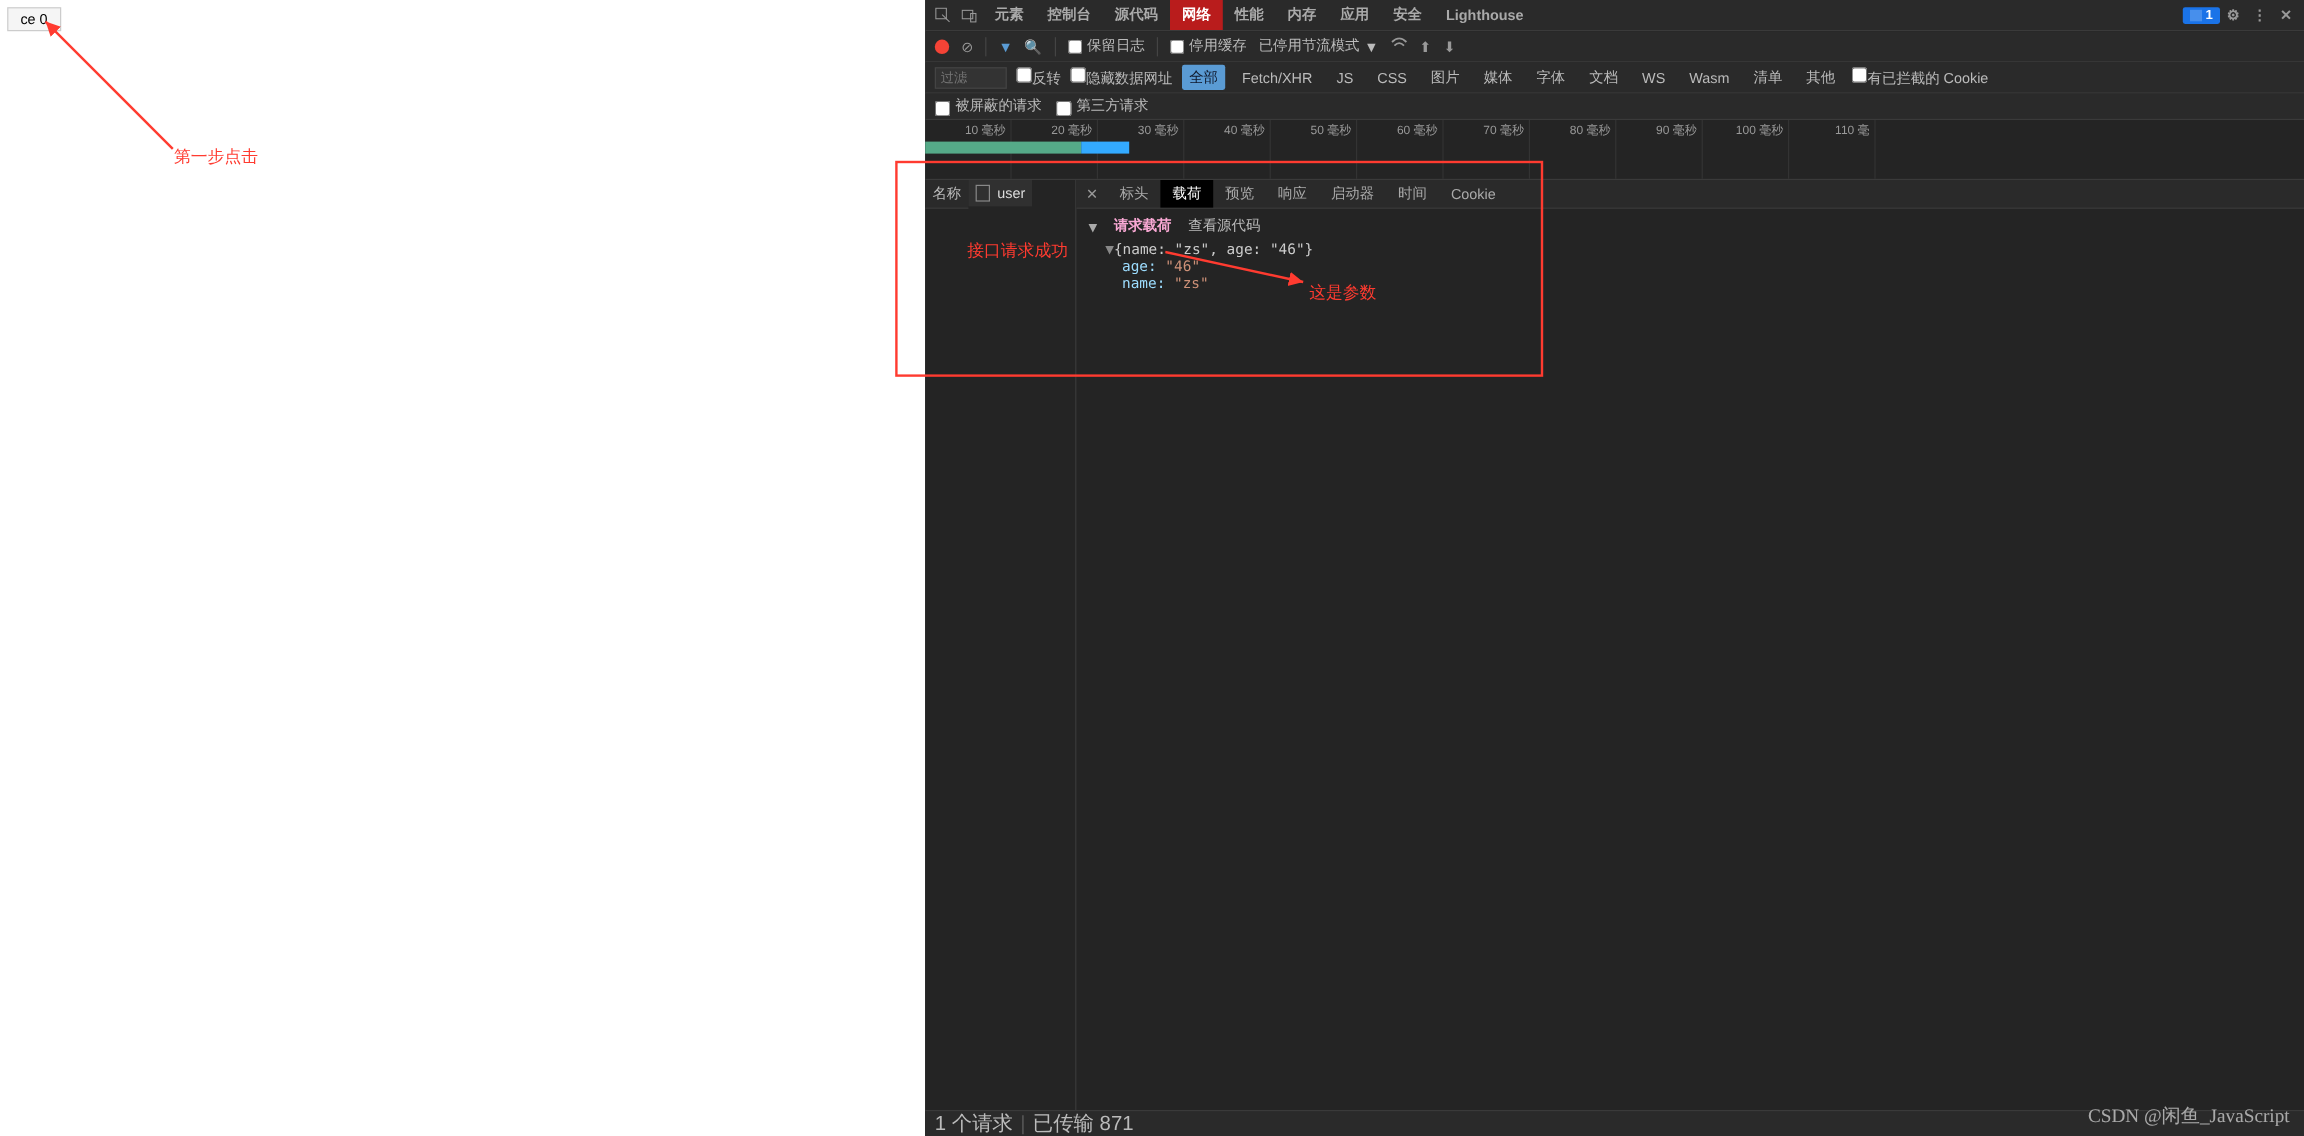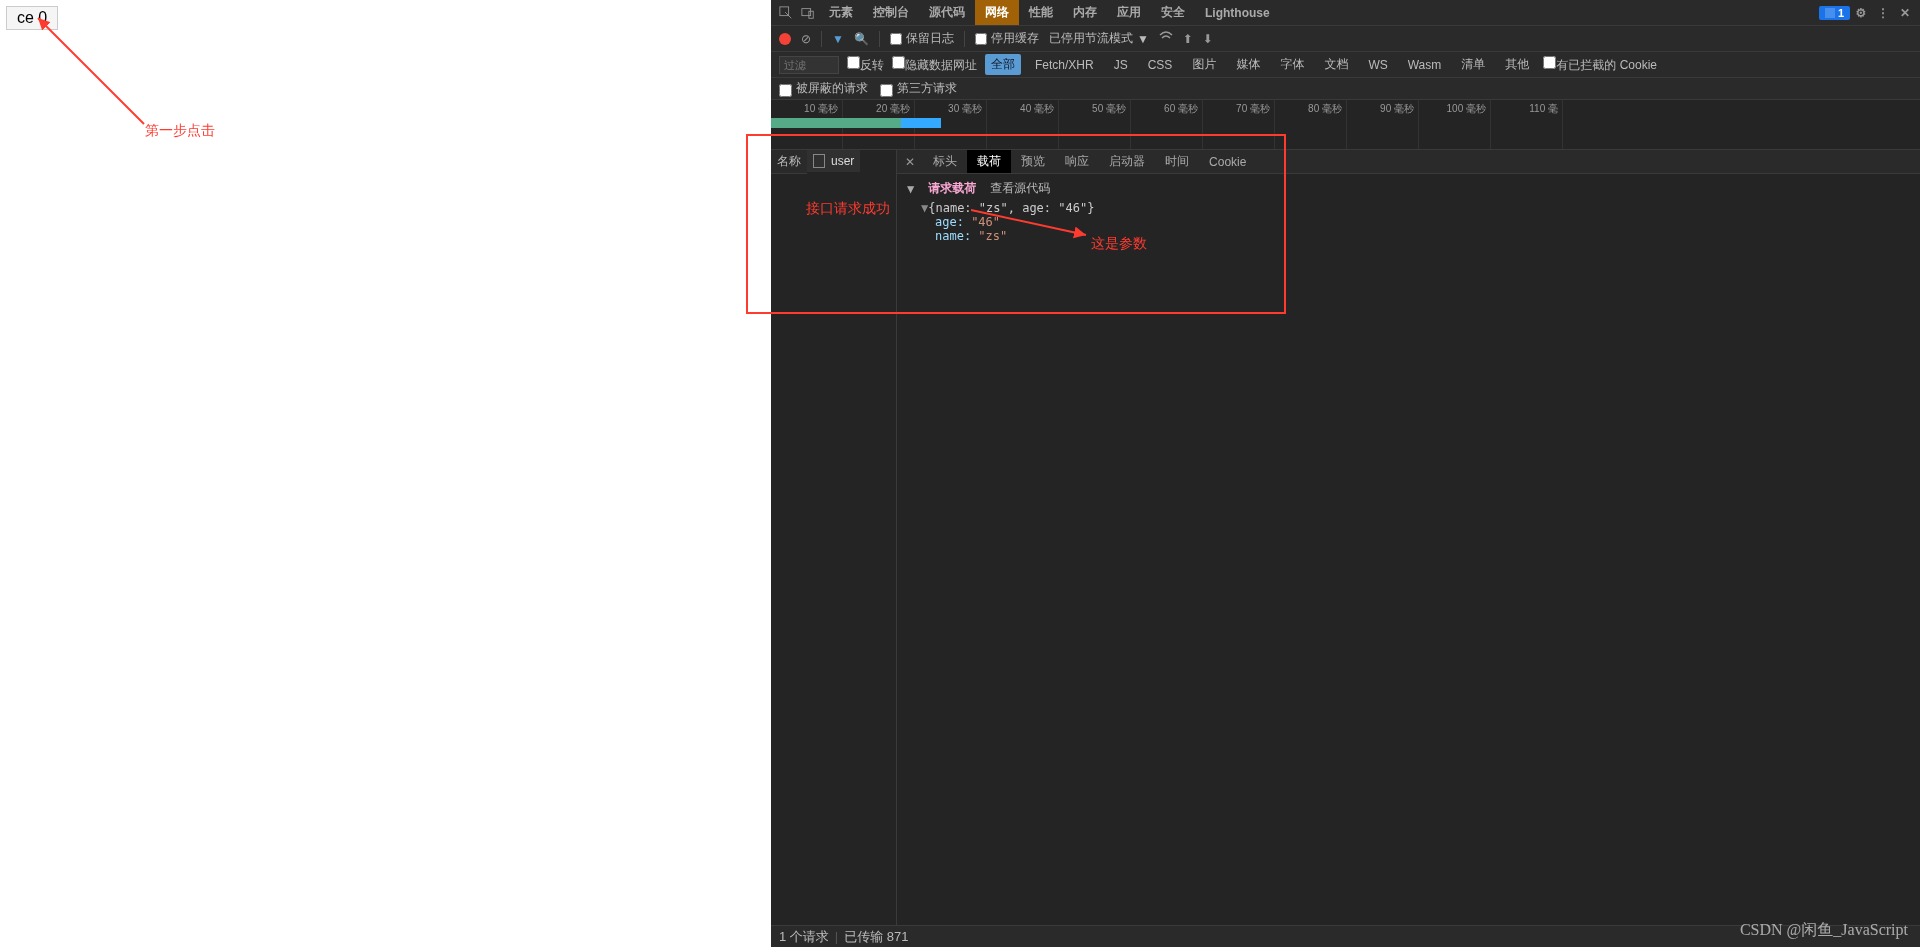--- a/index.html
+++ b/index.html
@@ -1,22 +1,22 @@
 <!DOCTYPE html>
 <html><head>
 <meta charset="utf-8">
 <style>
 * { margin: 0; padding: 0; box-sizing: border-box; }
 body { font-family: Arial, "Microsoft YaHei", sans-serif; font-size: 12px; width: 1920px; height: 947px; overflow: hidden; display: flex; background: #fff; }
 .page-left { width: 771px; height: 100%; background: #fff; position: relative; }
-.ce-button { position: absolute; top: 6px; left: 6px; padding: 2px 10px; border: 1px solid #ccc; background: #f5f5f5; font-size: 16px; }
+.ce-button { position: absolute; top: 6px; left: 6px; padding: 2px 10px; border: 1px solid #ccc; background: #f5f5f5; font-size: 12px; }
 .devtools { flex: 1; height: 100%; background: #242424; color: #ddd; display: flex; flex-direction: column; position: relative; }
 .dt-tabs { height: 26px; display: flex; align-items: center; background: #2a2a2a; border-bottom: 1px solid #3a3a3a; padding: 0 4px; gap: 0; font-weight: bold; }
 .dt-tabs .tab { padding: 0 10px; height: 100%; display: flex; align-items: center; color: #aaa; cursor: pointer; font-size: 12px; }
-.dt-tabs .tab.active { background: #a16207; color: #fff; }
+.dt-tabs .tab.active { background: #b91c1c; color: #fff; }
 .dt-tabs .spacer { flex: 1; }
 .dt-tabs .icon-btn { width: 22px; height: 22px; display: flex; align-items: center; justify-content: center; color: #999; cursor: pointer; }
 .dt-tabs .badge { background: #1a73e8; color: #fff; font-size: 11px; padding: 1px 6px; border-radius: 2px; display: flex; align-items: center; gap: 3px; }
 .dt-toolbar { height: 26px; display: flex; align-items: center; gap: 10px; padding: 0 8px; background: #2a2a2a; border-bottom: 1px solid #3a3a3a; }
 .dt-toolbar .rec { width: 12px; height: 12px; border-radius: 50%; background: #f44336; }
 .dt-toolbar .clear { color: #999; }
 .dt-toolbar .sep { width: 1px; height: 16px; background: #444; }
 .dt-toolbar .filter-icon { color: #5a9bd4; }
 .dt-toolbar .cb { display: flex; align-items: center; gap: 4px; color: #bbb; font-size: 12px; }
 .dt-toolbar .cb input { width: 12px; height: 12px; }
@@ -46,21 +46,21 @@
 .payload-area { padding: 6px 10px; font-size: 12px; color: #ccc; font-family: Consolas, monospace; }
 .payload-head { display: flex; gap: 14px; align-items: center; margin-bottom: 4px; }
 .payload-head .tri { color: #aaa; }
 .payload-head .title { color: #f9a8d4; font-weight: bold; }
 .payload-head .link { color: #bbb; cursor: pointer; }
 .payload-body { padding-left: 14px; }
 .payload-body .row .tri2 { color: #888; }
 .payload-body .obj { color: #ccc; }
 .payload-body .key { color: #9cdcfe; padding-left: 14px; }
 .payload-body .val { color: #ce9178; }
-.status-bar { position: absolute; bottom: 0; left: 0; right: 0; height: 22px; background: #2a2a2a; border-top: 1px solid #3a3a3a; display: flex; align-items: center; gap: 6px; padding: 0 8px; font-size: 13px; color: #bbb; }
+.status-bar { position: absolute; bottom: 0; left: 0; right: 0; height: 22px; background: #2a2a2a; border-top: 1px solid #3a3a3a; display: flex; align-items: center; gap: 6px; padding: 0 8px; font-size: 17px; color: #bbb; }
 .status-bar .sep2 { color: #555; }
 .annotation { position: absolute; color: #ff3b30; font-size: 14px; font-family: "Microsoft YaHei"; pointer-events: none; }
 .red-box { position: absolute; border: 2px solid #ff3b30; pointer-events: none; }
 .watermark { position: absolute; color: rgba(255,255,255,0.6); font-size: 16px; font-family: "Microsoft YaHei"; }
 svg.arrow { position: absolute; pointer-events: none; }
 </style>
 </head>
 <body>
 
 <div class="page-left">

